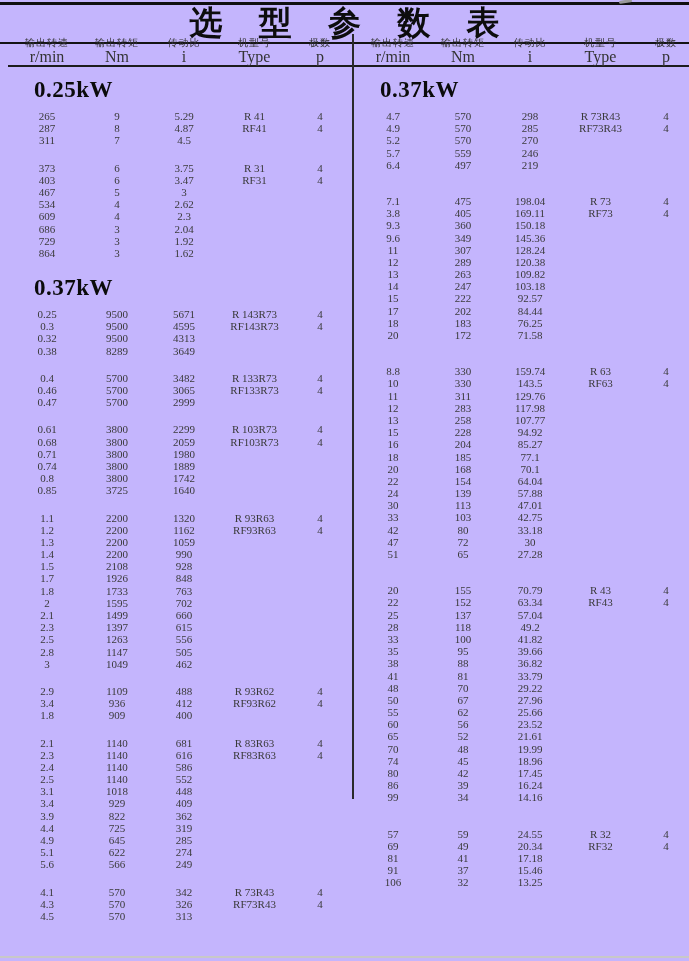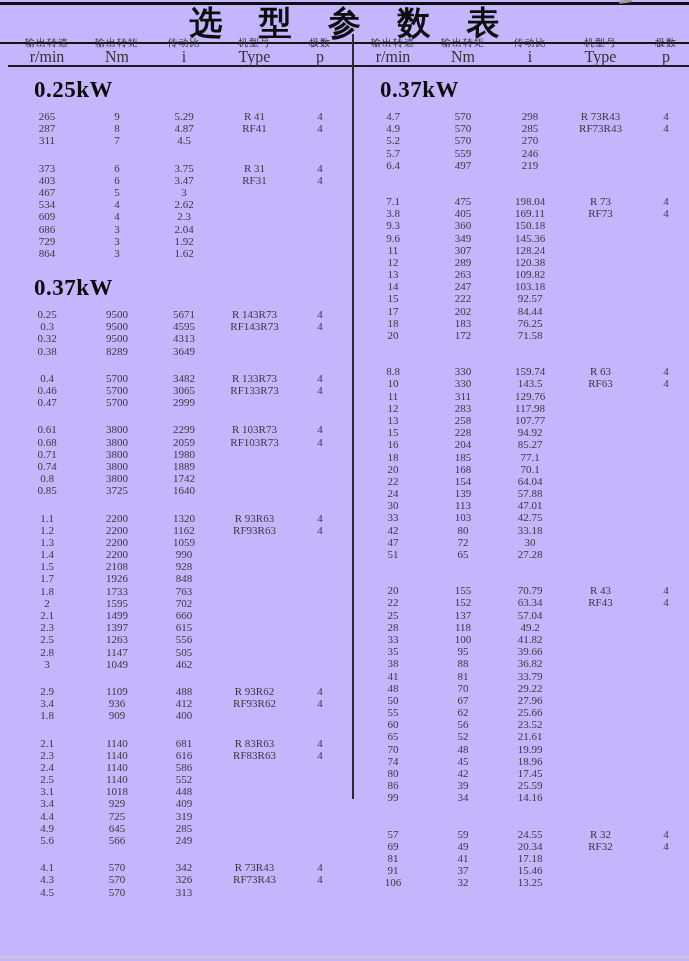--- a/index.html
+++ b/index.html
@@ -436,30 +436,44 @@
               <div class="cell"></div>
             </div>
             <div class="row">
               <div class="cell">3.4</div>
               <div class="cell">929</div>
               <div class="cell">409</div>
               <div class="cell"></div>
               <div class="cell"></div>
             </div>
             <div class="row">
+              <div class="cell">3.9</div>
+              <div class="cell">822</div>
+              <div class="cell">362</div>
+              <div class="cell"></div>
+              <div class="cell"></div>
+            </div>
+            <div class="row">
               <div class="cell">4.4</div>
               <div class="cell">725</div>
               <div class="cell">319</div>
               <div class="cell"></div>
               <div class="cell"></div>
             </div>
             <div class="row">
               <div class="cell">4.9</div>
               <div class="cell">645</div>
               <div class="cell">285</div>
+              <div class="cell"></div>
+              <div class="cell"></div>
+            </div>
+            <div class="row">
+              <div class="cell">5.1</div>
+              <div class="cell">622</div>
+              <div class="cell">274</div>
               <div class="cell"></div>
               <div class="cell"></div>
             </div>
             <div class="row">
               <div class="cell">5.6</div>
               <div class="cell">566</div>
               <div class="cell">249</div>
               <div class="cell"></div>
               <div class="cell"></div>
             </div>
@@ -860,21 +874,21 @@
             <div class="row">
               <div class="cell">80</div>
               <div class="cell">42</div>
               <div class="cell">17.45</div>
               <div class="cell"></div>
               <div class="cell"></div>
             </div>
             <div class="row">
               <div class="cell">86</div>
               <div class="cell">39</div>
-              <div class="cell">25.59</div>
+              <div class="cell">16.24</div>
               <div class="cell"></div>
               <div class="cell"></div>
             </div>
             <div class="row">
               <div class="cell">99</div>
               <div class="cell">34</div>
               <div class="cell">14.16</div>
               <div class="cell"></div>
               <div class="cell"></div>
             </div>

